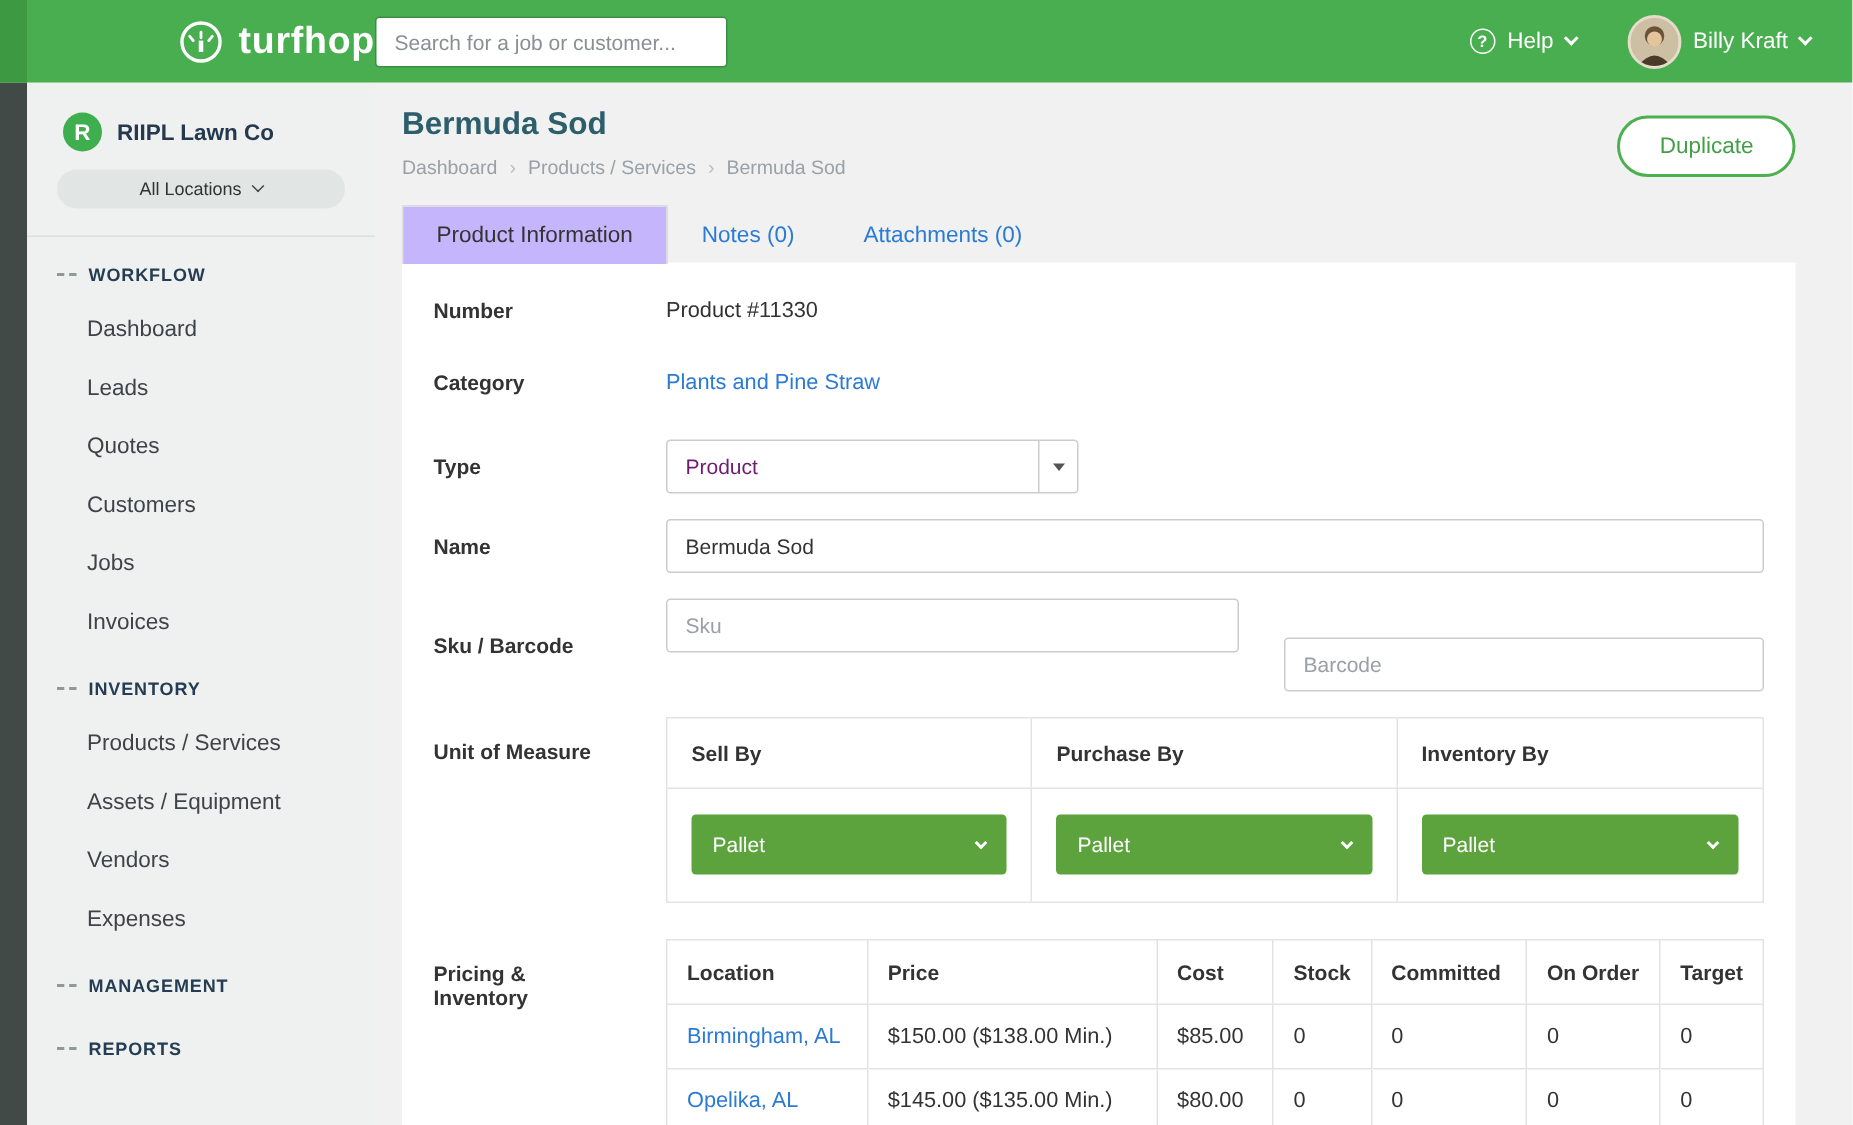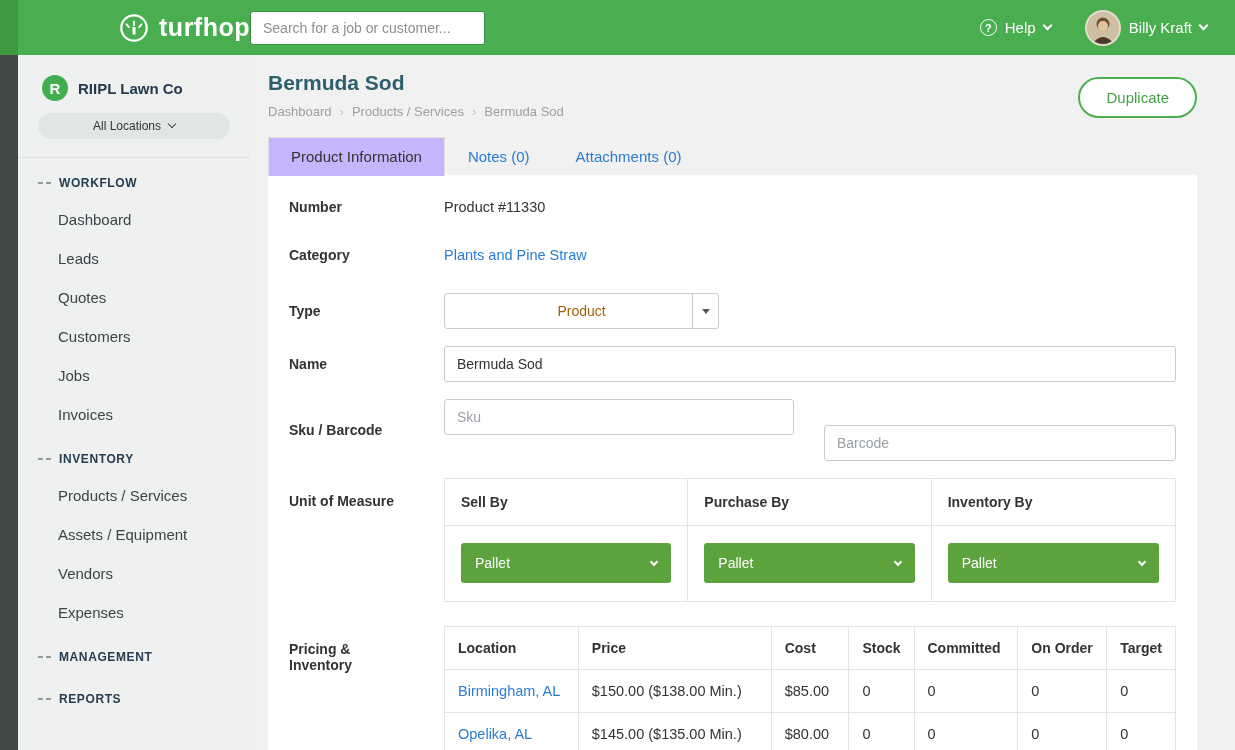--- a/index.html
+++ b/index.html
@@ -53,24 +53,24 @@
   .form-row.top { align-items:flex-start; }
   .form-label { width:155px; flex:0 0 155px; font-size:14px; font-weight:bold; color:#333; }
   .form-row.top .form-label { padding-top:15px; }
   .form-value { font-size:14.5px; color:#333; }
   .link { color:#2b7bd4; cursor:pointer; }
   .field-area { flex:1; display:flex; gap:30px; }
 
   .text-input { height:36px; border:1px solid #ccc; border-radius:3px; padding:0 12px; font-size:14px; color:#333; font-family:"Liberation Sans",sans-serif; outline:none; }
   .text-input::placeholder { color:#9aa0a5; }
   .input-full { flex:1; }
-  .input-sku { width:350px; }
+  .input-sku { width:382px; }
   .input-barcode { flex:1;margin-top:26px; }
 
-  .select-box { width:275px; height:36px; border:1px solid #ccc; border-radius:3px; position:relative; display:flex; align-items:center; padding:0 12px; font-size:14px; color:#a16207; cursor:pointer; background:#fff;justify-content:center; }
+  .select-box { width:275px; height:36px; border:1px solid #ccc; border-radius:3px; position:relative; display:flex; align-items:center; padding:0 12px; font-size:14px; color:#701a75; cursor:pointer; background:#fff; }
   .select-arrow { position:absolute; right:0; top:0; bottom:0; width:26px; border-left:1px solid #ccc; display:flex; align-items:center; justify-content:center; }
   .select-arrow::after { content:""; width:0; height:0; border-left:4px solid transparent; border-right:4px solid transparent; border-top:5px solid #555; }
 
   .uom-table { flex:1; display:grid; grid-template-columns:1fr 1fr 1fr; border:1px solid #e3e3e3; }
   .uom-cell { border-right:1px solid #e3e3e3; padding:15px 16px; font-size:14px; font-weight:bold; color:#333; border-bottom:1px solid #e3e3e3; }
   .uom-cell:nth-child(3n) { border-right:none; }
   .uom-btn-cell { border-right:1px solid #e3e3e3; padding:17px 16px 18px; }
   .uom-btn-cell:last-child { border-right:none; }
   .green-btn { background:#5ca33d; border-radius:3px; height:40px; display:flex; align-items:center; justify-content:space-between; padding:0 14px; color:#fff; font-size:14px; cursor:pointer; }
   .green-btn .chev { width:6px; height:6px; border-width:2px; margin-top:-3px; }

